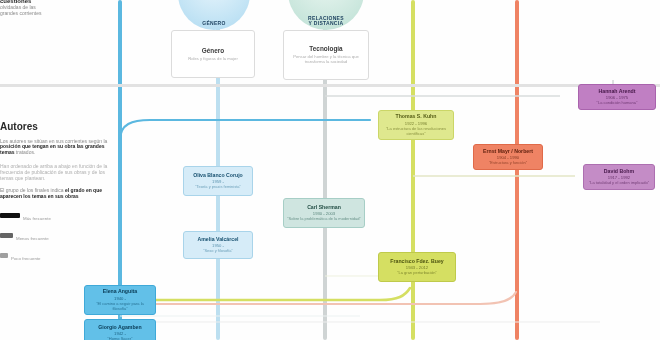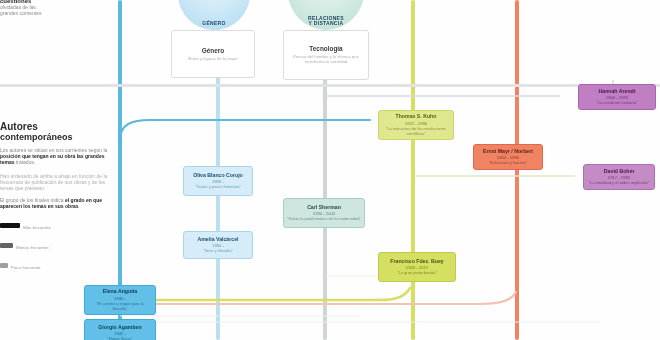--- a/index.html
+++ b/index.html
@@ -139,21 +139,20 @@
   <div class="hdivider" style="top:84px;"></div>
 
   <div class="sidebar" style="top:-2px;">
     <div class="sb-title" style="font-size:6px;">cuestiones</div>
     <div class="sb-para" style="font-size:5px;margin-top:1px;">olvidadas de las</div>
     <div class="sb-para" style="font-size:5px;">grandes corrientes</div>
   </div>
 
   <div class="sidebar" style="top:90px;margin-top:32px;">
     <div class="sb-title" style="font-size:10px;">Autores</div>
-    <div class="sb-title" style="font-size:9px;">contemporáneos</div>
 
     <div class="sb-para" style="font-size:5px;margin-top:6px;">
       <span>Los autores se sitúan en sus</span>
       <span>corrientes según la </span>
       <b>posición</b>
       <b>que tengan en su obra las</b>
       <b>grandes temas</b>
       <span>tratados.</span>
     </div>
 

